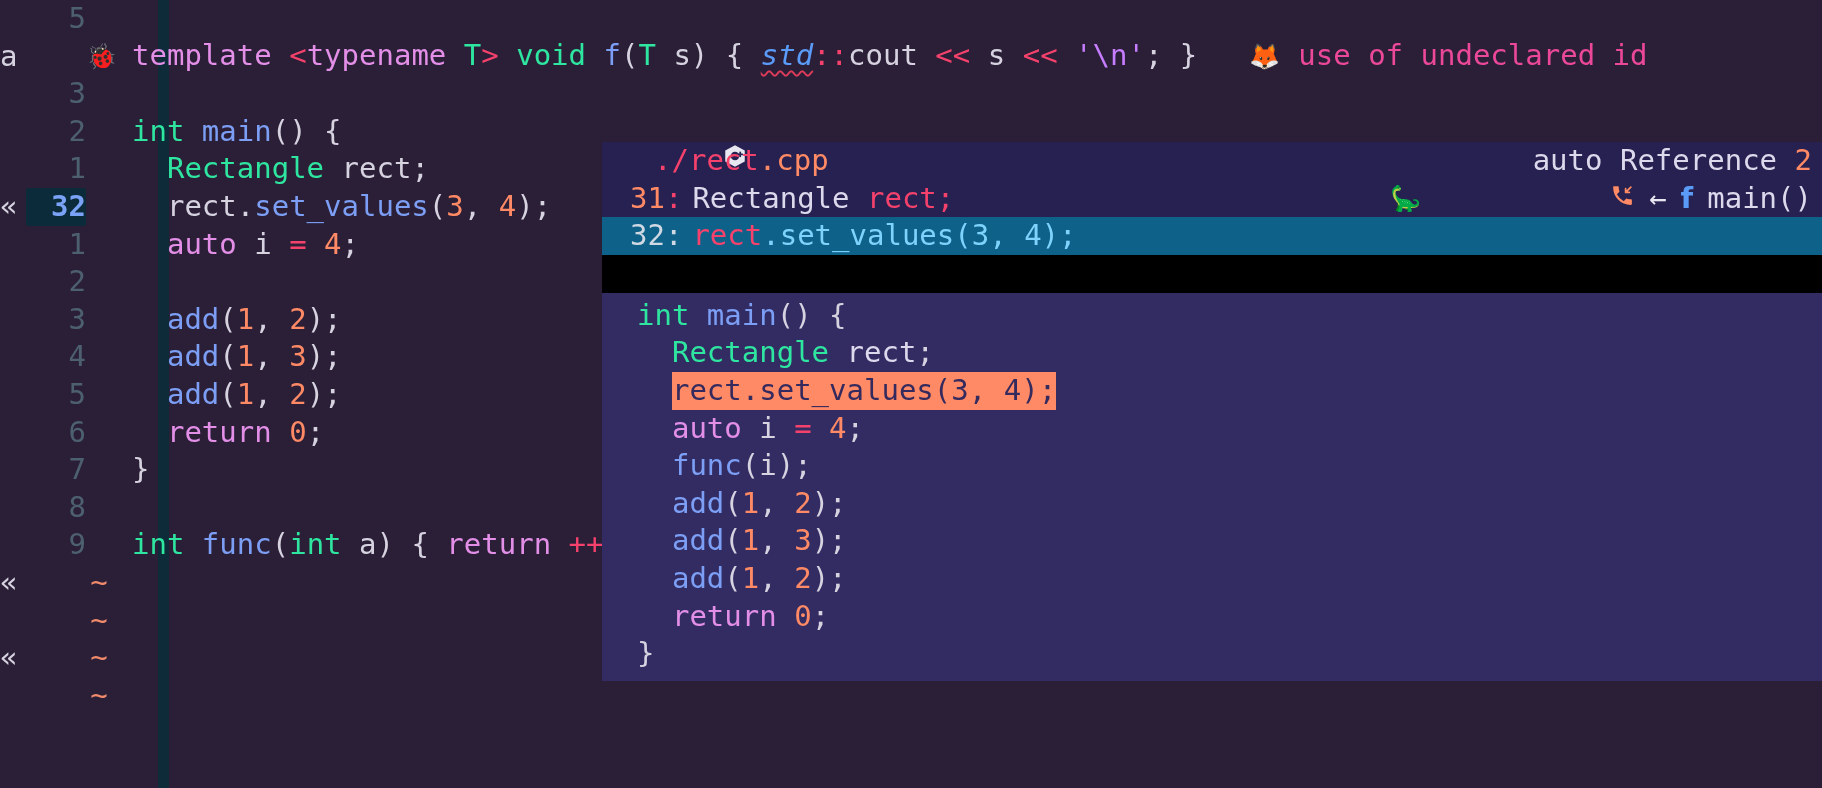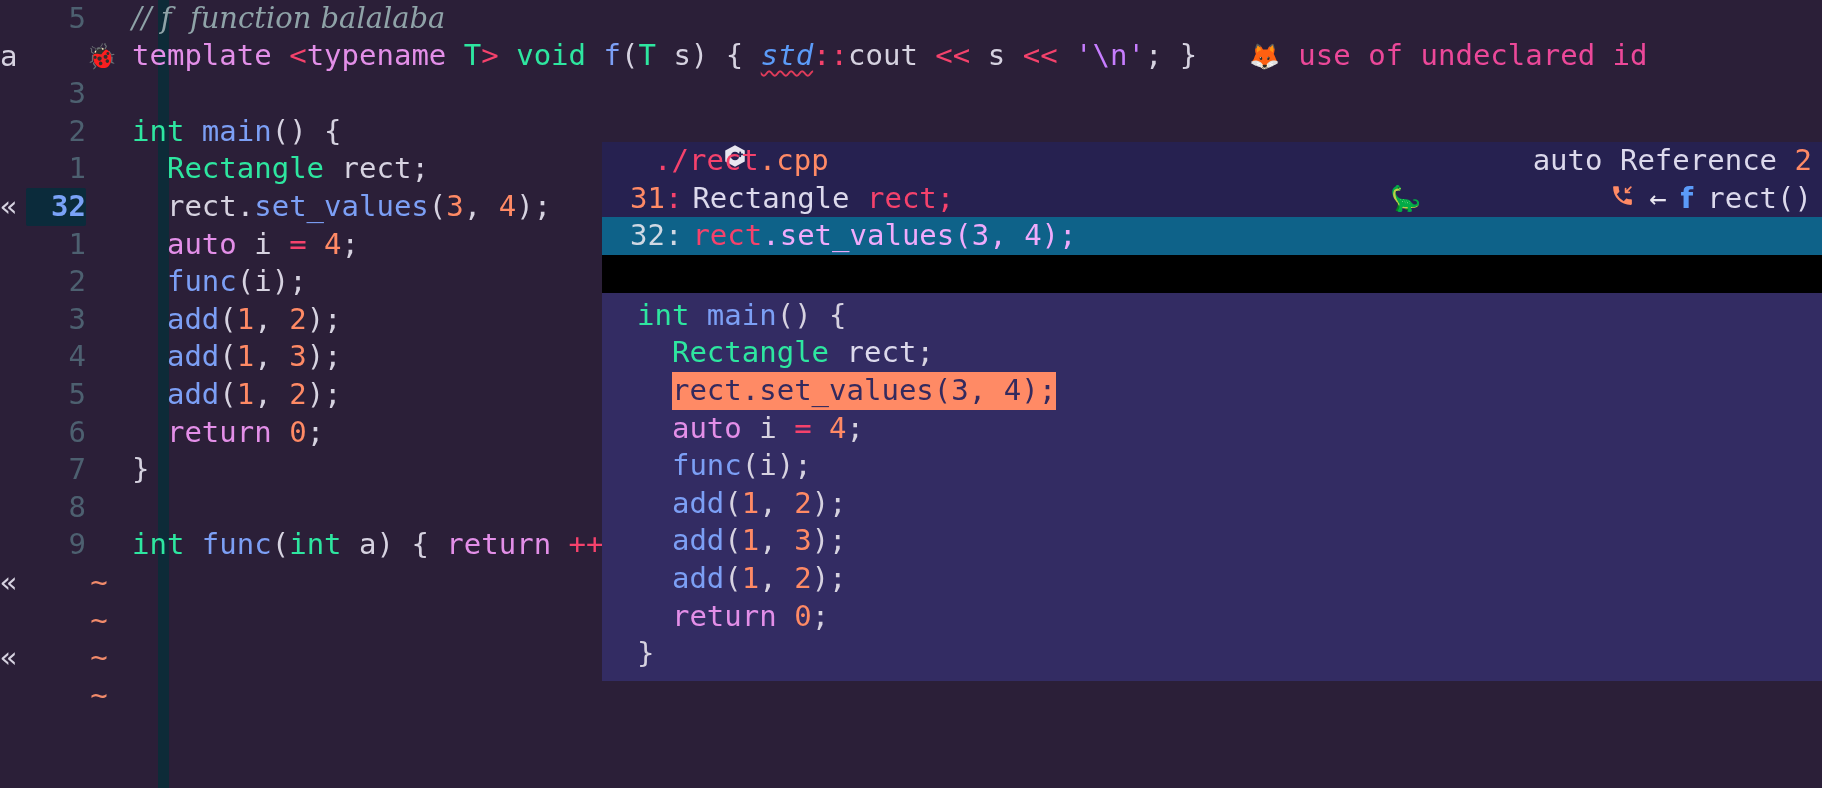--- a/index.html
+++ b/index.html
@@ -84,21 +84,20 @@
 
 <div class="screen">
 
   <div class="editor">
     <div class="indent-guide"></div>
 
     <div class="erow">
       <span class="gutter-left"></span>
       <span class="lnum">5</span>
       <span class="signcol"></span>
-      <span class="etext c-cmt">// f  function balalaba</span>
     </div>
 
     <div class="erow">
       <span class="gutter-left">a</span>
       <span class="lnum"></span>
       <span class="signcol bug emoji">🐞</span>
       <span class="etext"><span class="c-kw">template</span><span class="c-punc"> </span><span class="c-angle">&lt;</span><span class="c-kw">typename</span><span class="c-punc"> </span><span class="c-type">T</span><span class="c-angle">&gt;</span><span class="c-punc"> </span><span class="c-type">void</span><span class="c-punc"> </span><span class="c-fn">f</span><span class="c-punc">(</span><span class="c-type">T</span><span class="c-punc"> </span><span class="c-var">s</span><span class="c-punc">)</span><span class="c-punc"> </span><span class="c-punc">{</span><span class="c-punc"> </span><span class="c-ns c-err">std</span><span class="c-coloncolon">::</span><span class="c-var">cout</span><span class="c-punc"> </span><span class="c-op">&lt;&lt;</span><span class="c-punc"> </span><span class="c-var">s</span><span class="c-punc"> </span><span class="c-op">&lt;&lt;</span><span class="c-punc"> </span><span class="c-strq">'\n'</span><span class="c-punc">;</span><span class="c-punc"> </span><span class="c-punc">}</span><span class="c-punc">   </span><span class="emoji">🦊</span><span class="c-punc"> </span><span class="diag">use of undeclared id</span></span>
     </div>
 
     <div class="erow">
@@ -133,21 +132,20 @@
       <span class="gutter-left"></span>
       <span class="lnum">1</span>
       <span class="signcol"></span>
       <span class="etext"><span class="c-punc">  </span><span class="c-kw">auto</span><span class="c-punc"> </span><span class="c-var">i</span><span class="c-punc"> </span><span class="c-op">=</span><span class="c-punc"> </span><span class="c-num">4</span><span class="c-punc">;</span></span>
     </div>
 
     <div class="erow">
       <span class="gutter-left"></span>
       <span class="lnum">2</span>
       <span class="signcol"></span>
-      <span class="etext"><span class="c-punc">  </span><span class="c-fn">func</span><span class="c-punc">(</span><span class="c-var">i</span><span class="c-punc">)</span><span class="c-punc">;</span></span>
     </div>
 
     <div class="erow">
       <span class="gutter-left"></span>
       <span class="lnum">3</span>
       <span class="signcol"></span>
       <span class="etext"><span class="c-punc">  </span><span class="c-fn">add</span><span class="c-punc">(</span><span class="c-num">1</span><span class="c-punc">, </span><span class="c-num">2</span><span class="c-punc">)</span><span class="c-punc">;</span></span>
     </div>
 
     <div class="erow">
@@ -239,27 +237,27 @@
       <span class="meta">
         <span class="emoji">🦕</span>
         <span class="callicon">
           <svg width="25" height="25" viewBox="0 0 24 24" aria-hidden="true">
             <path d="M6.6 10.8a15 15 0 0 0 6.6 6.6l2.2-2.2c.3-.3.7-.4 1-.2 1.2.4 2.4.6 3.6.6.6 0 1 .4 1 1V20c0 .6-.4 1-1 1C10.6 21 3 13.4 3 4c0-.6.4-1 1-1h3.4c.6 0 1 .4 1 1 0 1.3.2 2.5.6 3.6.1.4 0 .8-.2 1z" fill="#ff8a65"></path>
             <path d="M20 4l-5 5M15 9h3.6M15 9V5.4" stroke="#ff8a65" stroke-width="1.7" fill="none" stroke-linecap="round"></path>
           </svg>
         </span>
         <span class="arrow">←</span>
         <span class="fglyph">f</span>
-        <span class="mainlbl"><span>rect()</span></span>
+        <span class="mainlbl"><span>main()</span></span>
       </span>
     </div>
 
     <div class="p-row sel">
       <span class="ln">32</span><span class="colon">:</span>
-      <span class="code"><span class="c-str">rect</span><span style="color:#f0abfc">.set_values(3, 4);</span></span>
+      <span class="code"><span class="c-str">rect</span><span style="color:#7dd3fc">.set_values(3, 4);</span></span>
     </div>
 
     <div class="p-sep"></div>
 
     <div class="p-prev">
 
       <div class="prow"><span class="c-type">int</span><span class="c-punc"> </span><span class="c-fn">main</span><span class="c-punc">()</span><span class="c-punc"> {</span></div>
 
       <div class="prow"><span class="c-punc">  </span><span class="c-type">Rectangle</span><span class="c-punc"> </span><span style="color:#dcd9ec">rect</span><span class="c-punc">;</span></div>
 

